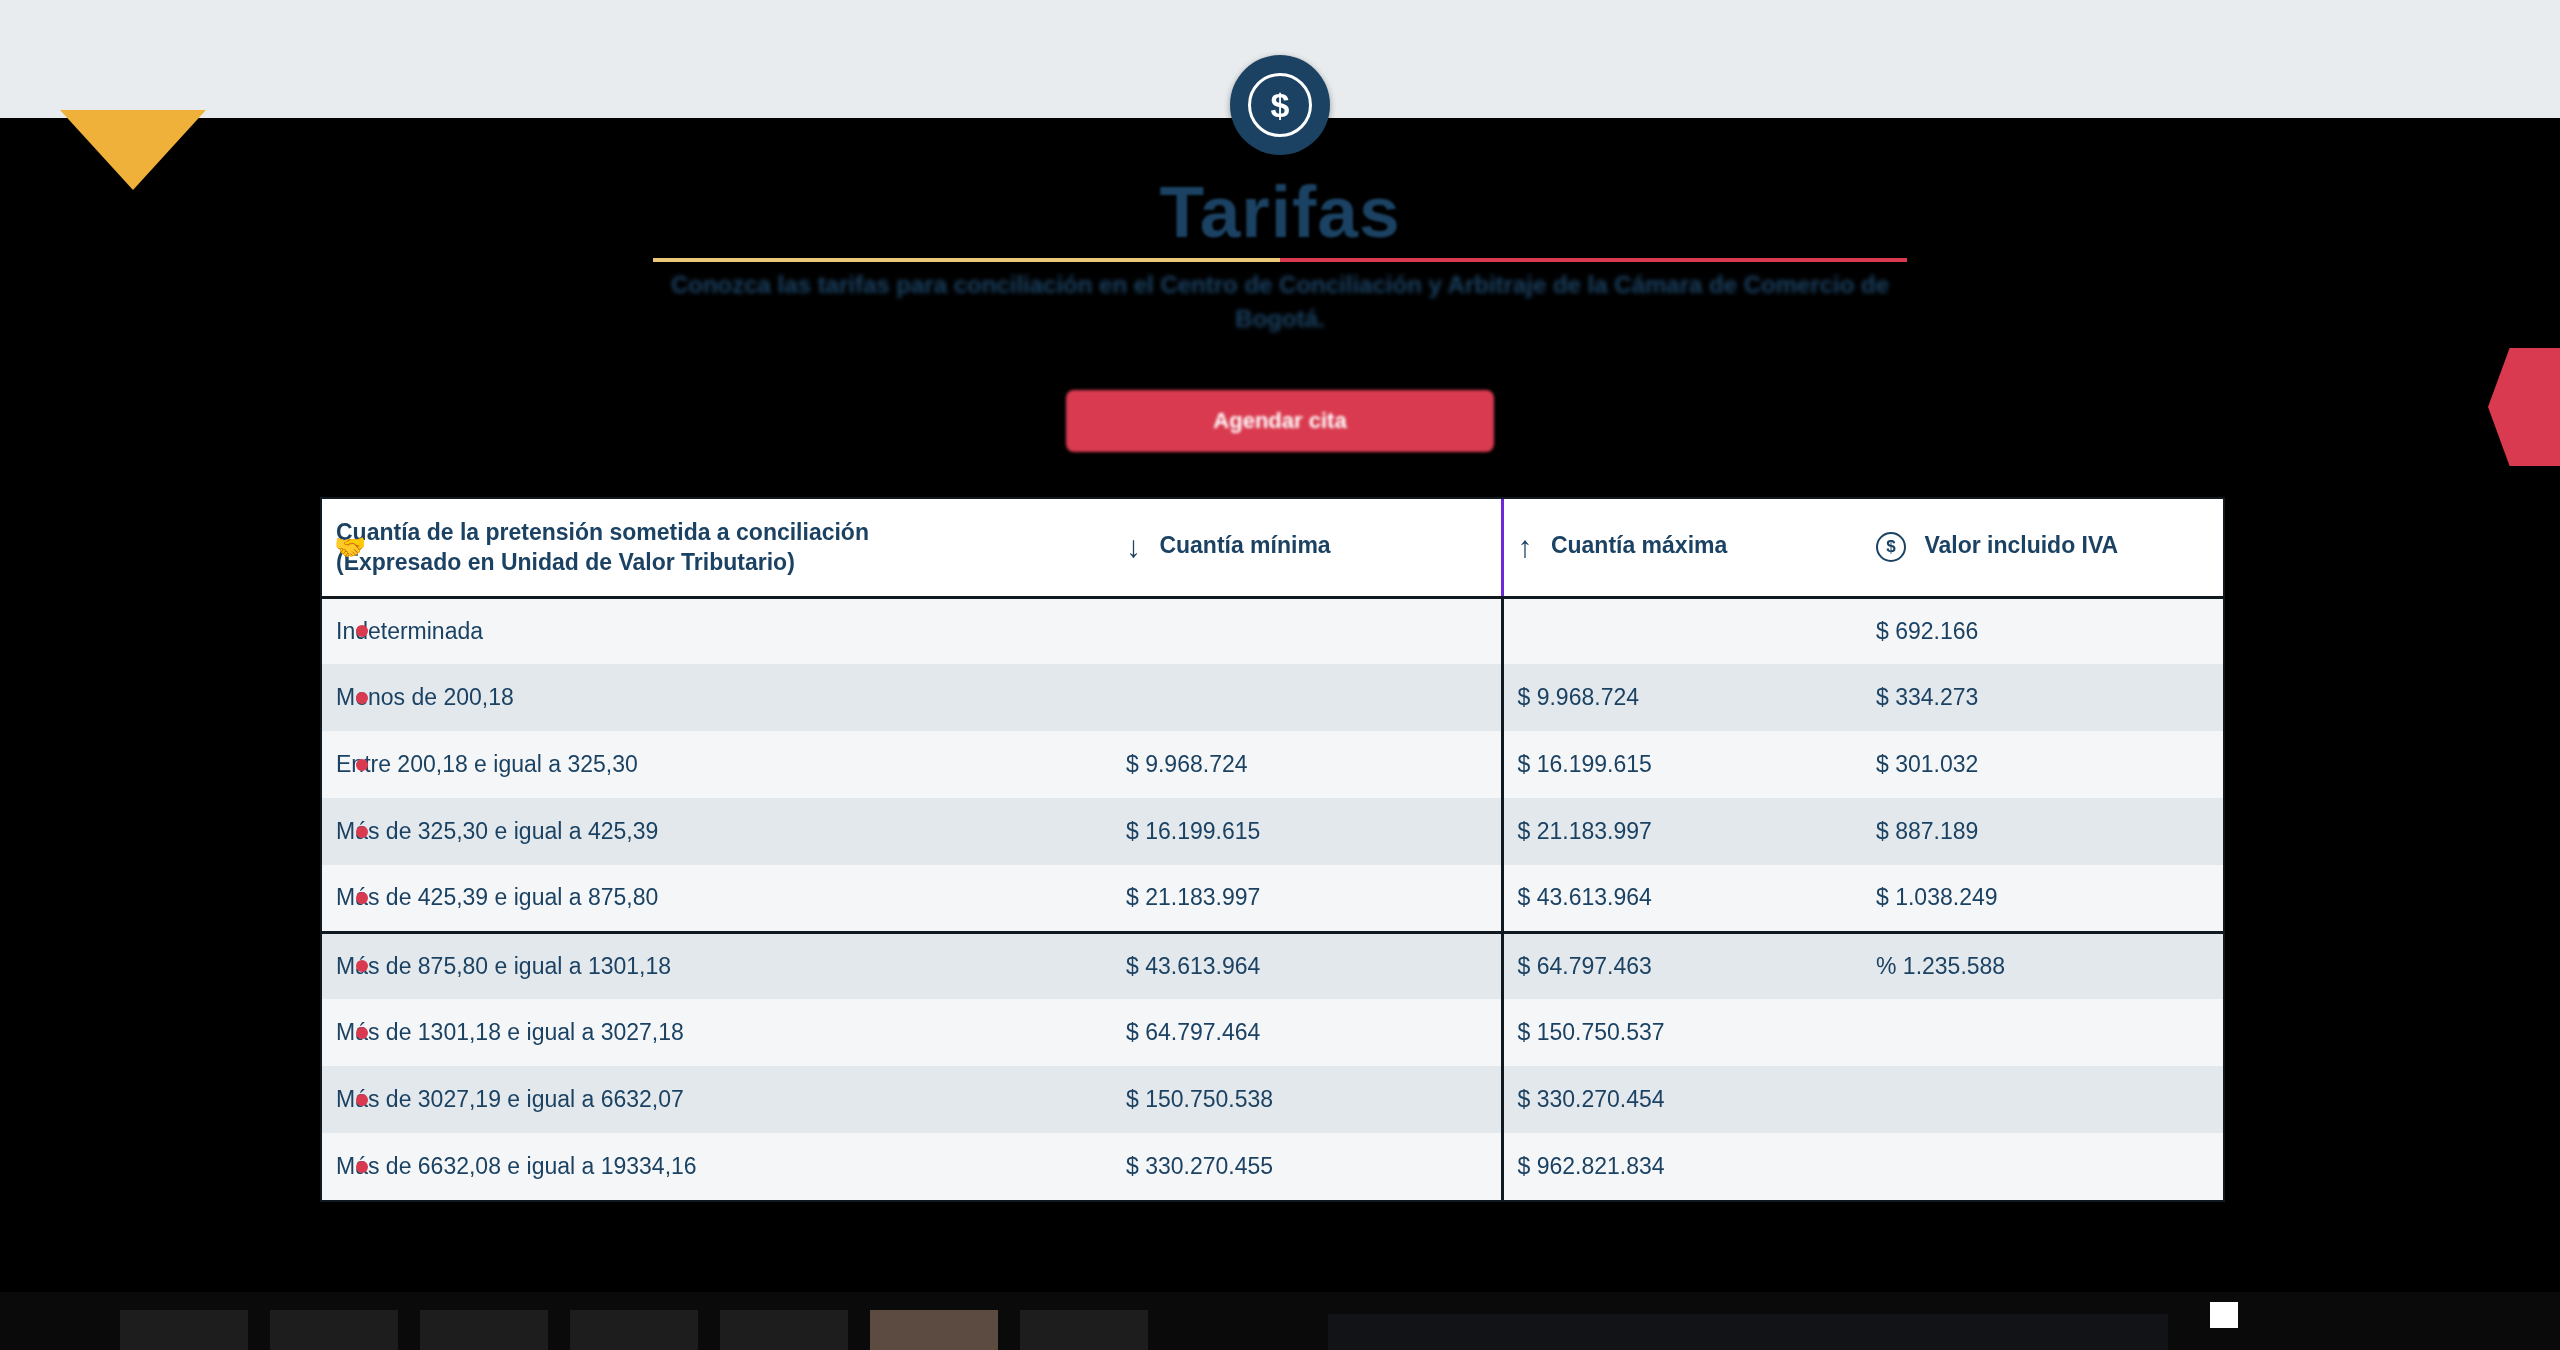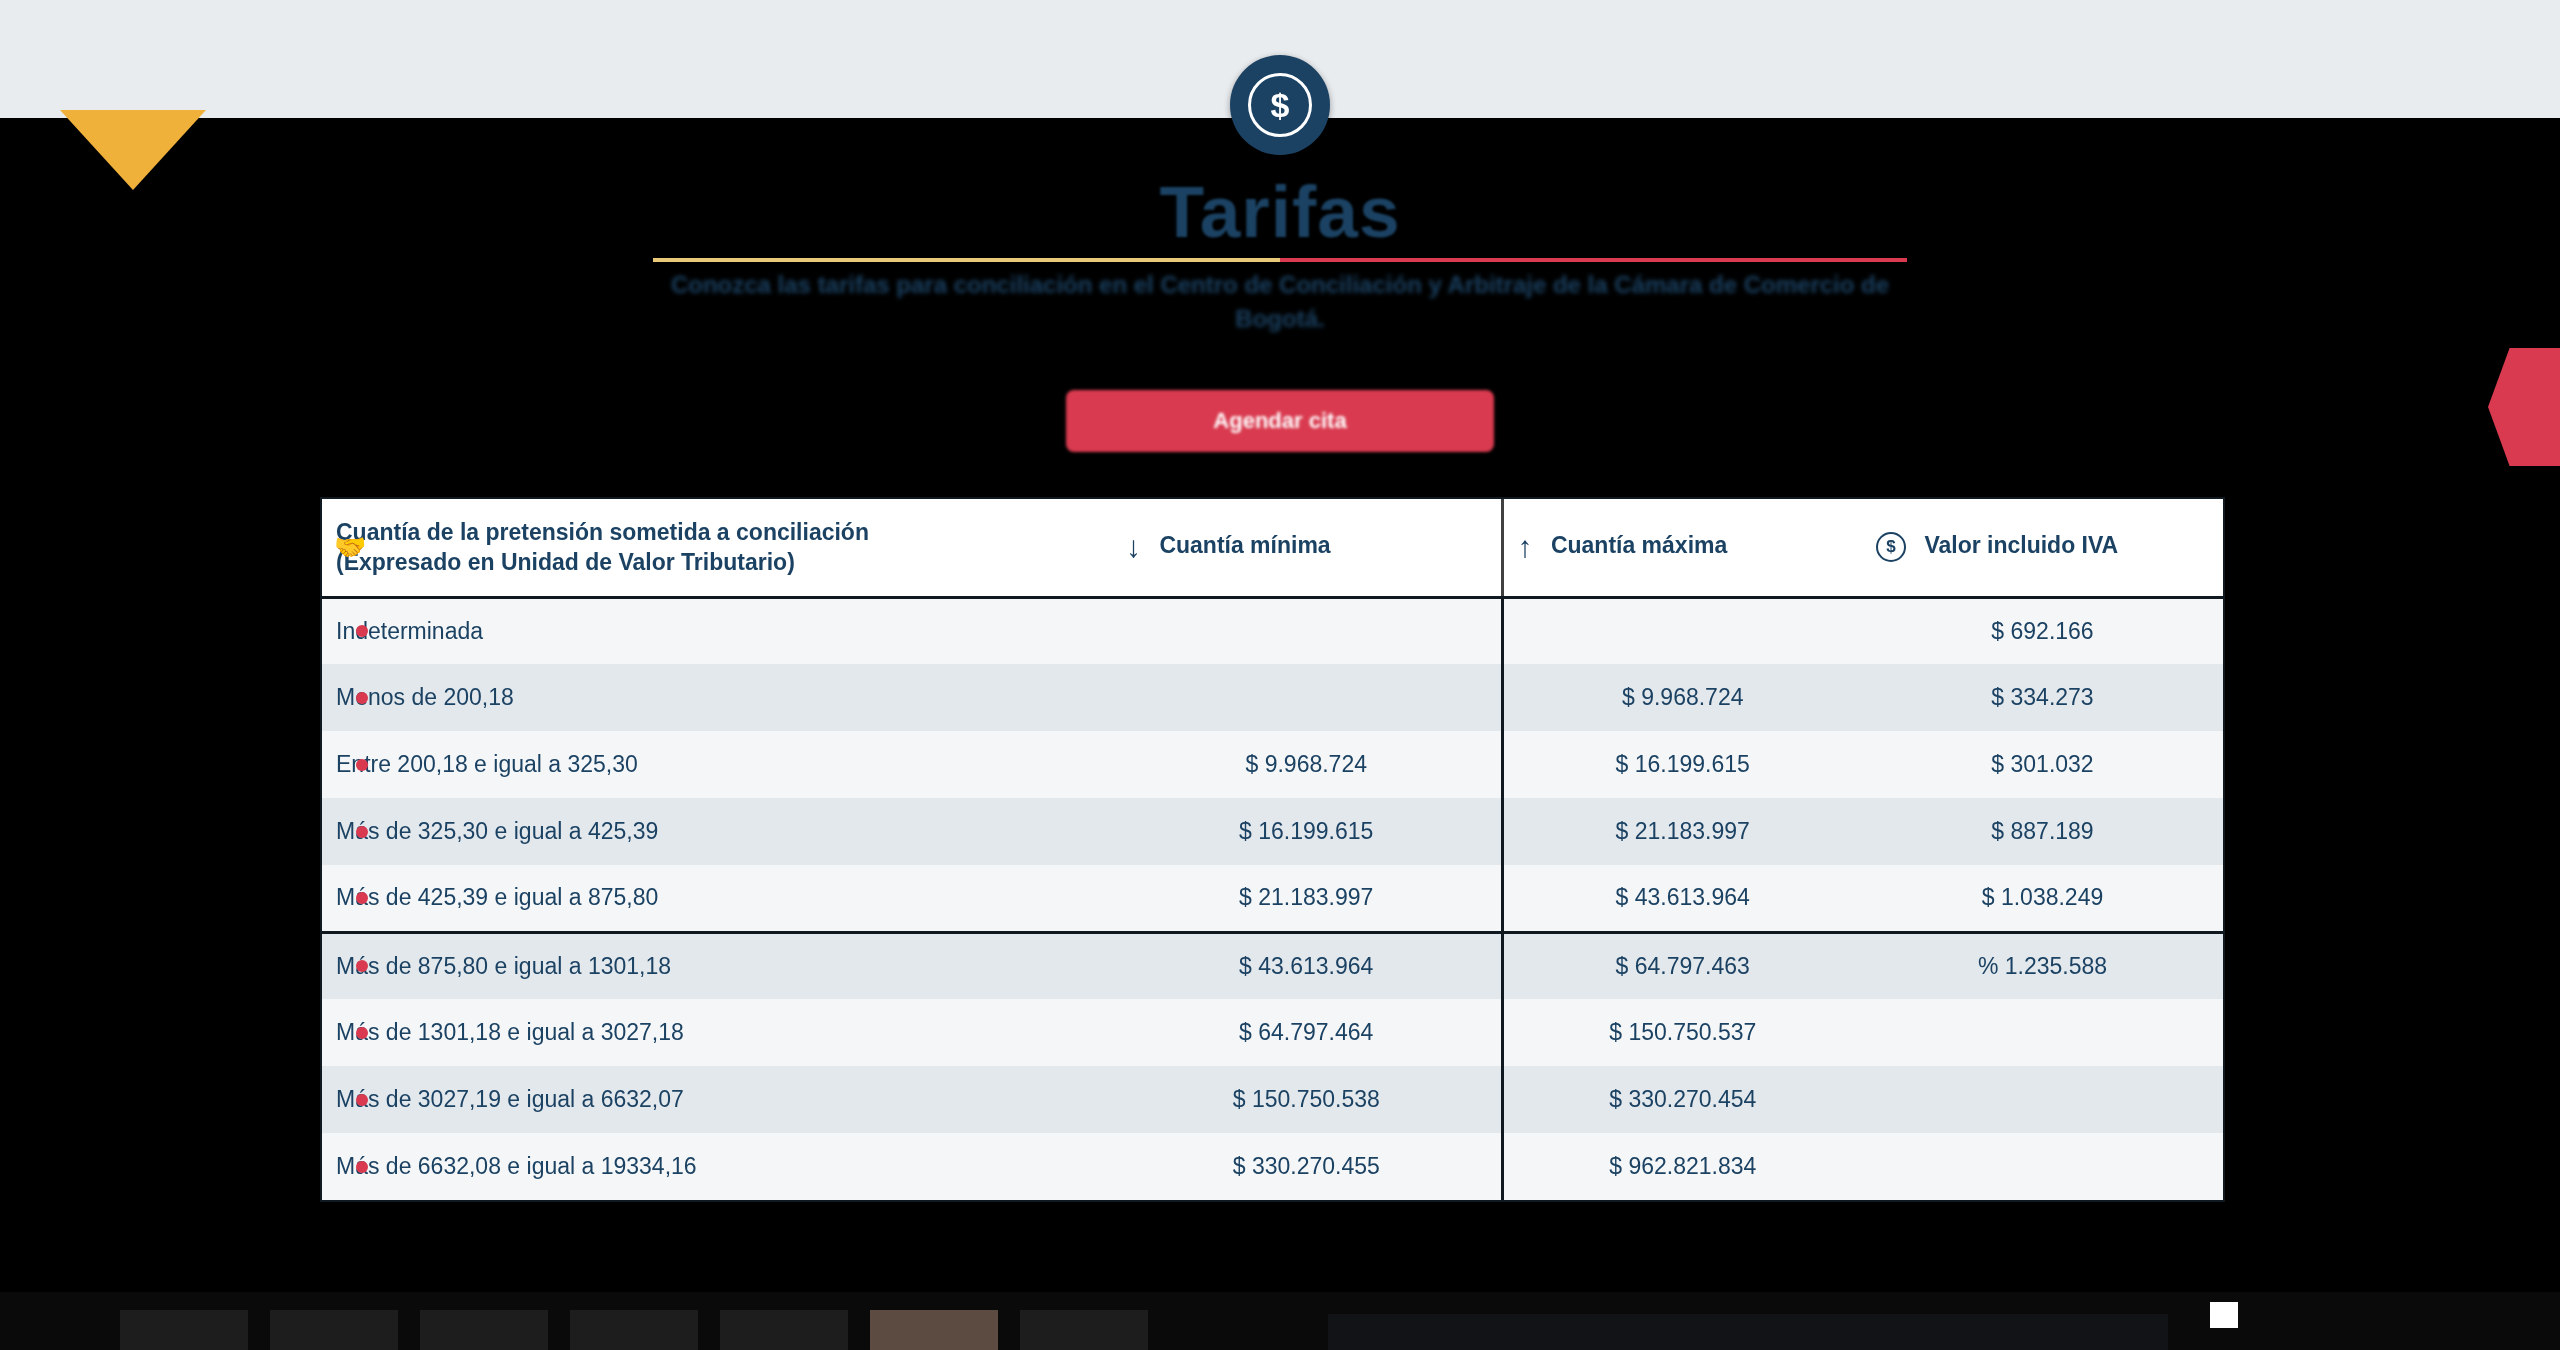--- a/index.html
+++ b/index.html
@@ -165,21 +165,21 @@
     font-weight: 700;
     padding: 18px 14px;
     border-bottom: 3px solid #101820;
     vertical-align: middle;
     text-align: left;
     box-sizing: border-box;
   }
   th.head-q { padding-left: 58px; position: relative; line-height: 1.32; }
   th.head-min, th.head-max, th.head-iva { text-align: center; }
 
-  .vsep-head { border-left: 3px solid #404040; }
+  .vsep-head { border-left: 3px solid #6d28d9; }
 
   .hicon {
     display: inline-block;
     vertical-align: middle;
     margin-right: 12px;
     color: #1b4263;
   }
   .handshake-icon {
     position: absolute;
     left: 12px;
@@ -207,21 +207,21 @@
   }
 
   table.rates tbody td {
     font-size: 23px;
     color: #1b4263;
     padding: 14px 14px;
     box-sizing: border-box;
     height: 67px;
   }
   td.c-label { padding-left: 62px; position: relative; text-align: left; }
-  td.c-num { text-align: center; }
+  td.c-num { text-align: left; }
   td.vsep { border-left: 3px solid #101820; }
 
   .bullet {
     position: absolute;
     left: 34px;
     top: 50%;
     transform: translateY(-50%);
     width: 12px;
     height: 12px;
     border-radius: 50%;

